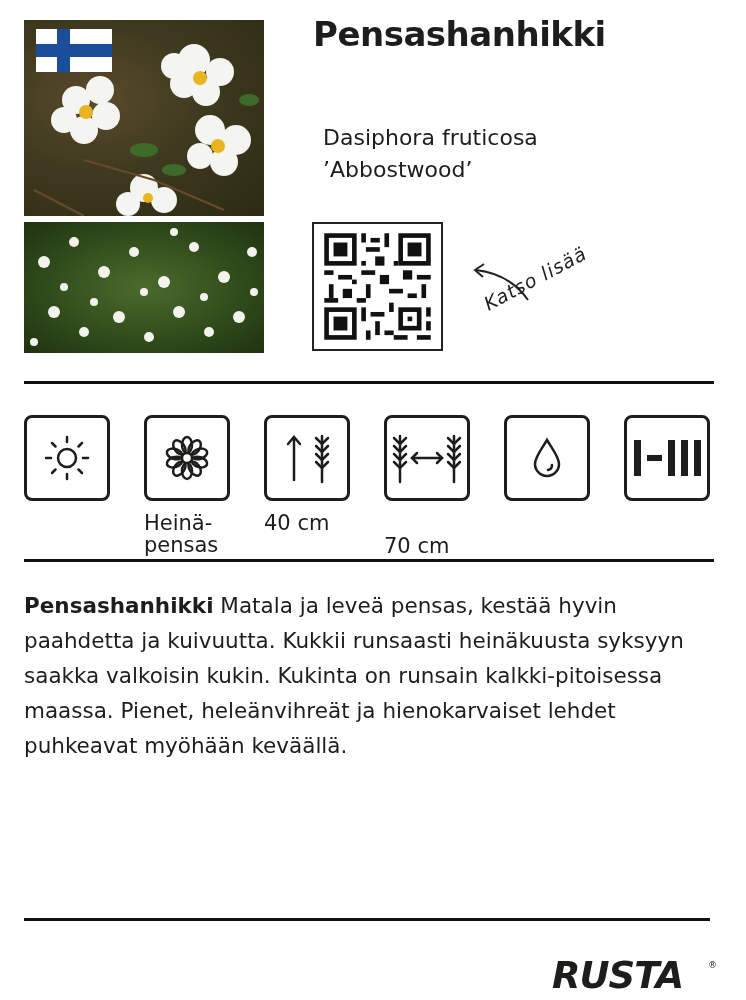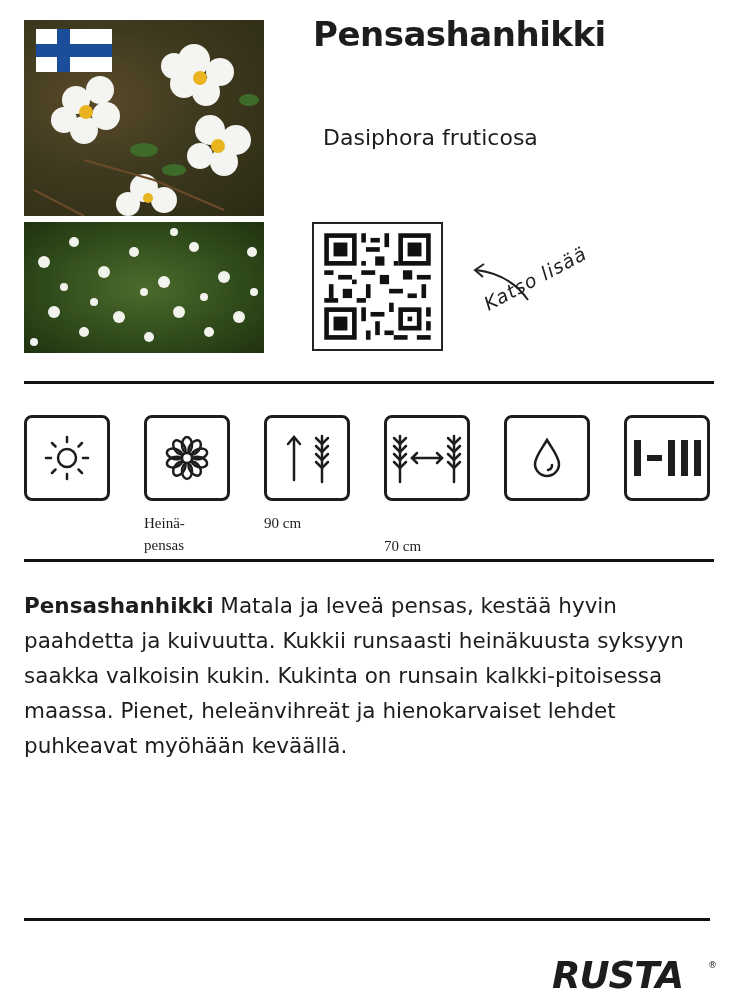--- a/index.html
+++ b/index.html
@@ -10,21 +10,21 @@
   .photo2{left:24px;top:222px;width:240px;height:131px;background:radial-gradient(ellipse at 50% 50%,#4c6a2c 0%,#2f4a1a 60%,#1f3210 100%);}
   .flag{position:absolute;left:36px;top:29px;width:76px;height:43px;background:#fff;}
   .flag .v{position:absolute;left:21px;top:0;width:13px;height:43px;background:#1a4e9a;}
   .flag .h{position:absolute;left:0;top:15px;width:76px;height:13px;background:#1a4e9a;}
   .title{left:313px;top:14px;font-size:34px;font-weight:bold;letter-spacing:-0.5px;}
   .latin{left:323px;top:122px;font-size:22px;line-height:32px;font-weight:normal;}
   .qr{left:312px;top:222px;width:131px;height:129px;border:2px solid #222;box-sizing:border-box;background:#fff;}
   .katso{left:480px;top:295px;font-family:"DejaVu Sans",sans-serif;font-size:19px;transform:rotate(-28deg);transform-origin:left top;font-style:italic;letter-spacing:1px;}
   .hr{position:absolute;left:24px;height:3px;background:#111;}
   .icon-box{position:absolute;top:415px;width:86px;height:86px;border:3px solid #1d1d1b;border-radius:8px;box-sizing:border-box;display:flex;align-items:center;justify-content:center;}
-  .icon-cap{position:absolute;top:512px;font-size:15px;line-height:22px;font-family:Liberation Serif, serif;}
+  .icon-cap{position:absolute;top:512px;font-size:21px;line-height:22px;}
   .desc{left:24px;top:588px;width:700px;font-size:21.5px;line-height:35px;}
   .desc b{font-weight:bold;}
   .logo{left:552px;top:955px;font-size:37px;font-weight:bold;font-style:italic;letter-spacing:-1px;font-family:"DejaVu Sans",sans-serif;line-height:42px;}
   .reg{left:708px;top:960px;font-size:9px;}
 </style>
 </head>
 <body>
 
 <div class="photo photo1">
   <svg width="240" height="196">
@@ -93,20 +93,21 @@
   </svg>
 </div>
 <div class="flag">
   <div class="v"></div>
     <div class="h"></div>
 </div>
 
 <div class="abs title">Pensashanhikki</div>
 <div class="abs latin">
   <div>Dasiphora fruticosa</div>
+  <div>’Abbostwood’</div>
 </div>
 
 <div class="abs qr">
   <svg width="127" height="125" viewBox="0 0 27 27" style="position:absolute;left:0;top:0;">
     <g fill="#111">
       <rect x="2" y="2" width="7" height="7"></rect>
         <rect x="3" y="3" width="5" height="5" fill="#fff"></rect>
         <rect x="4" y="4" width="3" height="3"></rect>
       <rect x="18" y="2" width="7" height="7"></rect>
         <rect x="19" y="3" width="5" height="5" fill="#fff"></rect>
@@ -206,21 +207,21 @@
       <line x1="17" y1="10" x2="17" y2="52"></line>
         <path d="M11 16 L17 9 L23 16"></path>
       <line x1="45" y1="8" x2="45" y2="54"></line>
       <path d="M39 10 L45 16 L51 10"></path>
         <path d="M39 18 L45 24 L51 18"></path>
         <path d="M39 26 L45 32 L51 26"></path>
         <path d="M39 34 L45 40 L51 34"></path>
     </g>
   </svg>
 </div>
-<div class="icon-cap" style="left:264px;">90 cm</div>
+<div class="icon-cap" style="left:264px;">40 cm</div>
 
 <div class="icon-box" style="left:384px;">
   <svg width="74" height="60" viewBox="0 0 74 60">
     <g stroke="#1d1d1b" stroke-width="2.5" fill="none" stroke-linecap="round">
       <line x1="10" y1="8" x2="10" y2="54"></line>
       <path d="M4 10 L10 16 L16 10"></path>
         <path d="M4 18 L10 24 L16 18"></path>
         <path d="M4 26 L10 32 L16 26"></path>
         <path d="M4 34 L10 40 L16 34"></path>
       <line x1="64" y1="8" x2="64" y2="54"></line>

